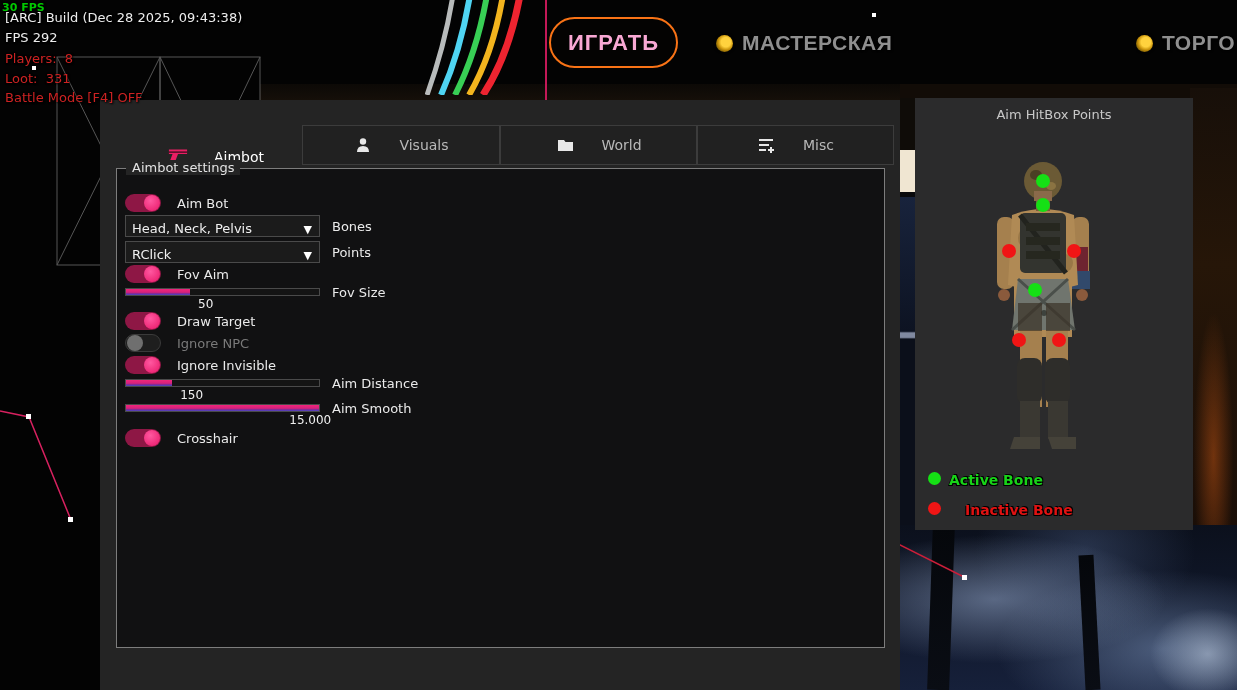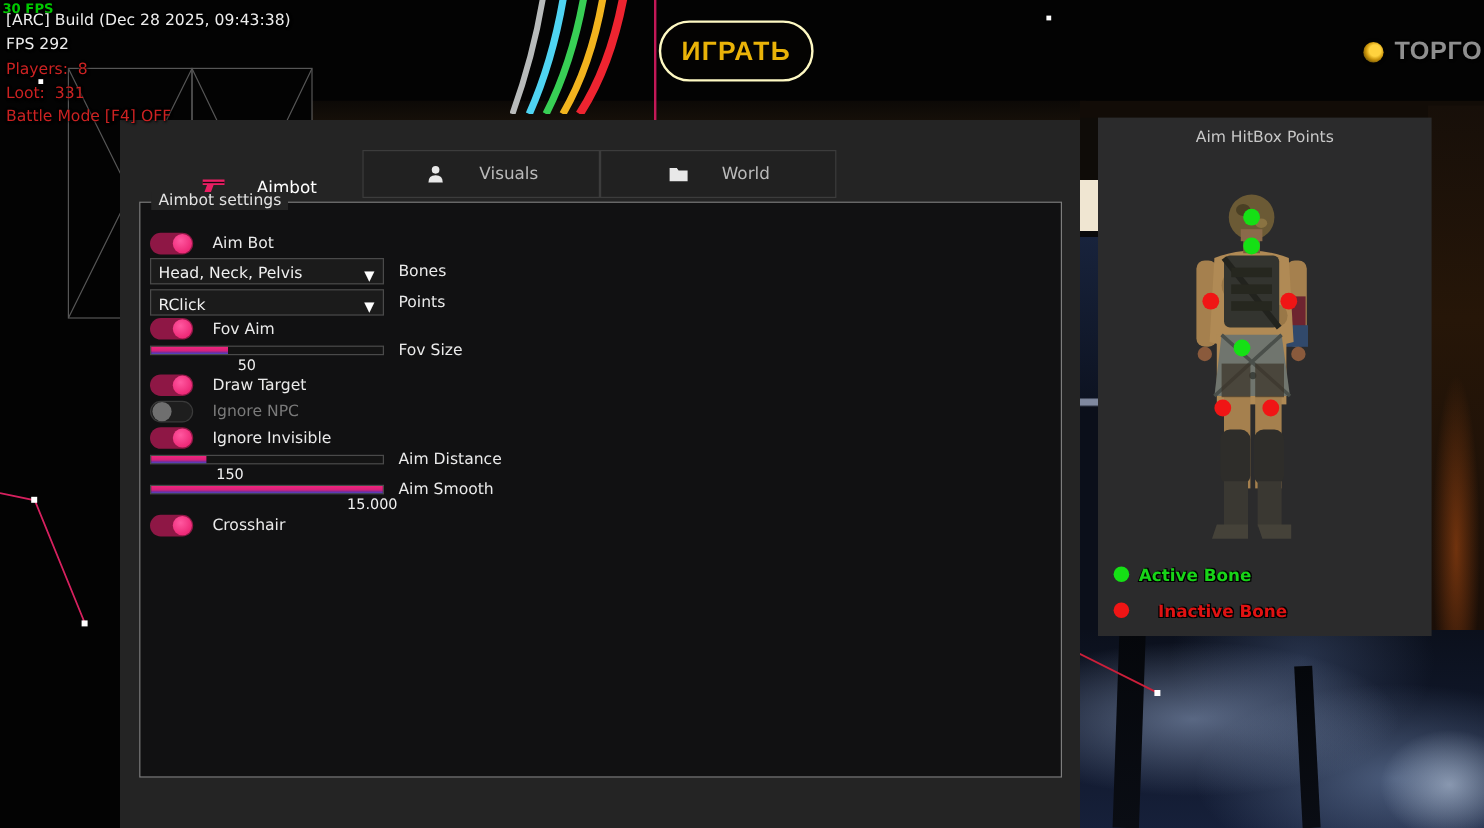--- a/index.html
+++ b/index.html
@@ -41,23 +41,23 @@
   #hud{left:2px;top:1px;z-index:8;white-space:pre;text-shadow:1px 1px 2px #000,0 0 2px #000;}
   .hud-line{position:absolute;left:3px;font-size:13px;color:#ededed;width:400px;}
   #hud-fps-small{left:0;top:0;font-size:11px;color:#00c800;font-weight:bold;}
   #hud-build{top:9px;}
   #hud-fps{top:29px;}
   #hud-players{top:50px;color:#cc2222;}
   #hud-loot{top:70px;color:#cc2222;}
   #hud-battle{top:89px;color:#cc2222;}
 
   
-  #play-btn{left:549px;top:17px;width:129px;height:51px;z-index:8;border:2px solid #fef9c3;border-radius:28px;
+  #play-btn{left:549px;top:17px;width:129px;height:51px;z-index:8;border:2px solid #f97316;border-radius:28px;
     box-sizing:border-box;display:flex;align-items:center;justify-content:center;
-    color:#eab308;font-family:"Liberation Sans",sans-serif;font-weight:bold;font-size:22px;letter-spacing:1px;
+    color:#f9a8d4;font-family:"Liberation Sans",sans-serif;font-weight:bold;font-size:22px;letter-spacing:1px;
     background:rgba(8,6,4,.35);cursor:pointer;}
   .menu-item{position:absolute;top:27px;height:32px;z-index:8;display:flex;align-items:center;gap:9px;
     color:#8f8f8f;font-family:"Liberation Sans",sans-serif;font-weight:bold;font-size:21px;letter-spacing:.5px;cursor:pointer;
     text-shadow:1px 1px 2px #000;}
   .coin{width:17px;height:17px;border-radius:50%;
     background:radial-gradient(circle at 58% 42%,#ffd23e 0 34%,#c9930a 55%,#6e5407 78%,#3a2c05 100%);
     box-shadow:0 0 3px rgba(0,0,0,.8);}
   #menu-item-workshop{left:716px;}
   #menu-item-raider{left:955px;}
   #menu-item-trade{left:1136px;width:110px;overflow:hidden;}
@@ -168,20 +168,24 @@
   <div class="abs" id="hud">
     <div class="hud-line" id="hud-fps-small">30 FPS</div>
     <div class="hud-line" id="hud-build">[ARC] Build (Dec 28 2025, 09:43:38)</div>
     <div class="hud-line" id="hud-fps">FPS 292</div>
     <div class="hud-line" id="hud-players">Players:  8</div>
     <div class="hud-line" id="hud-loot">Loot:  331</div>
     <div class="hud-line" id="hud-battle">Battle Mode [F4] OFF</div>
   </div>
 
   <div class="abs" id="play-btn">ИГРАТЬ</div>
+  <div class="menu-item" id="menu-item-workshop">
+    <span class="coin"></span>
+    <span>МАСТЕРСКАЯ</span>
+  </div>
   <div class="menu-item" id="menu-item-trade">
     <span class="coin"></span>
     <span>ТОРГО</span>
   </div>
 
   <div class="abs" id="main-panel">
 
     <div id="tab-aimbot">
       <span class="tab-ic">
         <svg width="20" height="18" viewBox="0 0 22 18">
@@ -204,20 +208,34 @@
     <div class="tab-box" id="tab-visuals">
       <span class="tab-ic">
         <svg width="16" height="16" viewBox="0 0 16 16">
           <circle cx="8" cy="4.5" r="3.2" fill="#e8e8e8"></circle>
           <path d="M2,15 q0,-6 6,-6 q6,0 6,6 z" fill="#e8e8e8"></path>
         </svg>
       </span>
       <span>Visuals</span>
     </div>
 
+    <div class="tab-box" id="tab-misc">
+      <span class="tab-ic">
+        <svg width="18" height="16" viewBox="0 0 18 16">
+          <g stroke="#e8e8e8" stroke-width="2">
+            <line x1="1" y1="3" x2="15" y2="3"></line>
+            <line x1="1" y1="8" x2="11" y2="8"></line>
+            <line x1="1" y1="13" x2="8" y2="13"></line>
+            <line x1="13" y1="10" x2="13" y2="16"></line>
+            <line x1="10" y1="13" x2="16" y2="13"></line>
+          </g>
+        </svg>
+      </span>
+      <span>Misc</span>
+    </div>
 
     <div class="abs" id="settings-group">
       <span id="settings-legend">Aimbot settings</span>
 
       <div class="row" style="top:25px;">
         <div class="toggle on">
             <div class="knob"></div>
           </div>
         <span class="ctl-label">Aim Bot</span>
       </div>

